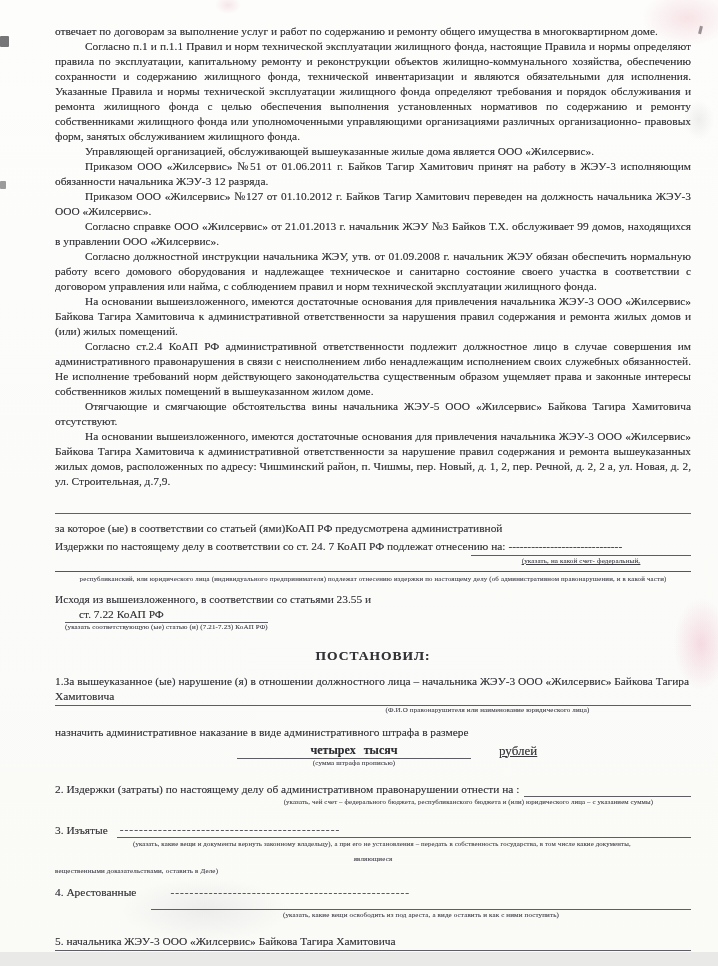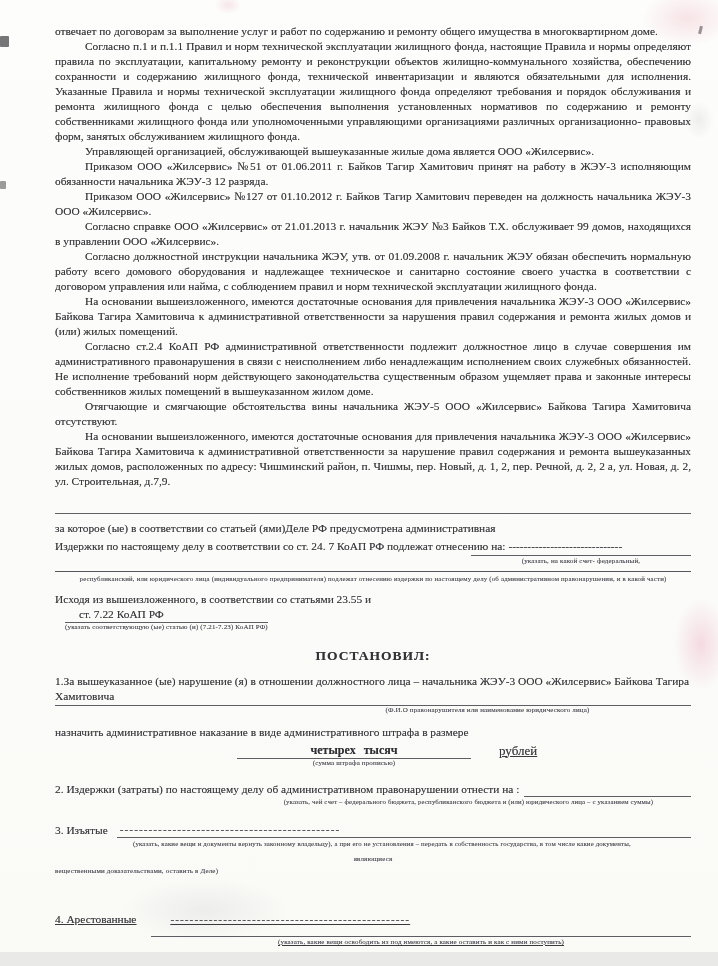--- a/index.html
+++ b/index.html
@@ -23,21 +23,21 @@
   .form{margin-top:24px;font-size:11.4px;line-height:15px;text-shadow:0 0 .4px rgba(56,56,61,.5);}
   .sep{border-top:1.6px solid #606066;}
   .row1{display:flex;align-items:flex-start;padding-top:7px;}
   .stack{display:flex;flex-direction:column;}
   .article{width:112px;margin:0 12px;text-align:center;}
   .fieldline{border-bottom:1px solid #5d5d63;}
   .cap{font-size:7px;line-height:9px;color:#4e4e58;letter-spacing:.15px;}
   .cap-center{text-align:center;}
   .row2{margin-top:3px;}
   .row3{display:flex;justify-content:flex-end;margin-top:1px;}
-  .row3 .stack{width:220px;}
+  .row3 .stack{width:220px;text-decoration:underline;}
   .row3 .cap{border-top:1px solid #5d5d63;text-align:center;padding-top:1px;}
   .row4{margin-top:5px;}
   .row4 .cap{border-top:1px solid #55555b;font-size:6.8px;text-align:center;padding-top:1.5px;letter-spacing:.2px;}
   .row5{display:flex;align-items:flex-start;margin-top:9px;flex-direction:column;}
   .row5 .stack{flex:1;margin-left:10px;}
   .row5 .val{padding-left:14px;border-bottom:1px solid #5d5d63;}
   .heading{
     text-align:center;font-weight:700;font-size:13.5px;
     letter-spacing:1px;margin:16px 0 11px 0;color:#323237;
   }
@@ -50,21 +50,21 @@
   .fine-val{font-weight:700;font-size:12px;word-spacing:5px;border-bottom:1.2px solid #5d5d63;color:#2f2f34;}
   .currency{margin-left:28px;font-size:13px;text-decoration:underline;}
   .item2{margin-top:14px;display:flex;align-items:flex-end;}
   .blank{flex:1;border-bottom:1px solid #5d5d63;margin-left:5px;min-height:13px;}
   .item2-cap{margin-left:30%;text-align:center;font-size:6.8px;}
   .item3{margin-top:16px;display:flex;align-items:flex-end;}
   .dashfield{flex:1;border-bottom:1px solid #5d5d63;margin-left:9px;padding-left:3px;letter-spacing:1px;color:#45454b;}
   .item3-cap1{margin-left:78px;font-size:6.8px;margin-top:1px;}
   .item3-cap2{text-align:center;margin-top:7px;}
   .item3-cap3{margin-top:3px;}
-  .item4{margin-top:36px;text-decoration:underline;}
+  .item4{margin-top:9px;}
   .item4-row{display:flex;align-items:baseline;}
   .item4-dashes{margin-left:34px;letter-spacing:1px;color:#45454b;}
   .item4-line{margin-left:96px;border-top:1px solid #5d5d63;margin-top:9px;}
   .item4-cap{margin-left:96px;text-align:center;margin-top:1.5px;}
   .item5{margin-top:14px;}
   
   .artifact{position:absolute;pointer-events:none;}
   .mark1{left:0;top:36px;width:9px;height:11px;background:#3c3c3e;border-radius:1px;opacity:.7;}
   .mark2{left:0;top:181px;width:6px;height:8px;background:#4a4a4c;border-radius:1px;opacity:.55;}
   .tick{left:699px;top:26px;width:2.5px;height:8px;background:#5a5a60;transform:rotate(14deg);opacity:.65;}
@@ -99,21 +99,21 @@
     <p class="body-par">Согласно должностной инструкции начальника ЖЭУ, утв. от 01.09.2008 г. начальник ЖЭУ обязан обеспечить нормальную работу всего домового оборудования и надлежащее техническое и санитарно состояние своего участка в соответствии с договором управления или найма, с соблюдением правил и норм технической эксплуатации жилищного фонда.</p>
     <p class="body-par">На основании вышеизложенного, имеются достаточные основания для привлечения начальника ЖЭУ-3 ООО «Жилсервис» Байкова Тагира Хамитовича к административной ответственности за нарушения правил содержания и ремонта жилых домов и (или) жилых помещений.</p>
     <p class="body-par">Согласно ст.2.4 КоАП РФ административной ответственности подлежит должностное лицо в случае совершения им административного правонарушения в связи с неисполнением либо ненадлежащим исполнением своих служебных обязанностей. Не исполнение требований норм действующего законодательства существенным образом ущемляет права и законные интересы собственников жилых помещений в вышеуказанном жилом доме.</p>
     <p class="body-par">Отягчающие и смягчающие обстоятельства вины начальника ЖЭУ-5 ООО «Жилсервис» Байкова Тагира Хамитовича отсутствуют.</p>
     <p class="body-par">На основании вышеизложенного, имеются достаточные основания для привлечения начальника ЖЭУ-3 ООО «Жилсервис» Байкова Тагира Хамитовича к административной ответственности за нарушение правил содержания и ремонта вышеуказанных жилых домов, расположенных по адресу: Чишминский район, п. Чишмы, пер. Новый, д. 1, 2, пер. Речной, д. 2, 2 а, ул. Новая, д. 2, ул. Строительная, д.7,9.</p>
 
     <div class="form sep">
 
       <div class="row1">
         <span>за которое (ые) в соответствии со статьей (ями)</span>
-        <span>Деле РФ предусмотрена административная</span>
+        <span>КоАП РФ предусмотрена административной</span>
       </div>
 
       <div class="row2">
         <span>Издержки по настоящему делу в соответствии со ст. 24. 7 КоАП РФ  подлежат отнесению на:</span>
         <span>------------------------------</span>
       </div>
 
       <div class="row3">
         <span class="stack">
           <span class="cap">(указать, на  какой счет- федеральный,</span>
@@ -161,21 +161,21 @@
       <div class="cap item3-cap1">(указать, какие вещи и документы вернуть законному владельцу), а при его не установления – передать в собственность государства, в том числе какие документы,</div>
       <div class="cap item3-cap2">являющиеся</div>
       <div class="cap item3-cap3">вещественными доказательствами, оставить в Деле)</div>
 
       <div class="item4">
         <div class="item4-row">
           <span>4. Арестованные</span>
           <span class="item4-dashes">--------------------------------------------------</span>
         </div>
         <div class="item4-line"></div>
-        <div class="cap item4-cap">(указать, какие вещи освободить из под имеются, а какие оставить и как с ними поступить)</div>
+        <div class="cap item4-cap">(указать, какие вещи освободить из под ареста, а виде оставить и как с ними поступить)</div>
       </div>
 
       <div class="item5">
         <div class="underblock">5.  начальника ЖЭУ-3 ООО «Жилсервис» Байкова Тагира Хамитовича</div>
         <div class="cap cap-center">(Ф.И.О правонарушителя или наименование юридического лица)</div>
       </div>
 
     </div>
   </div>
 </div>

